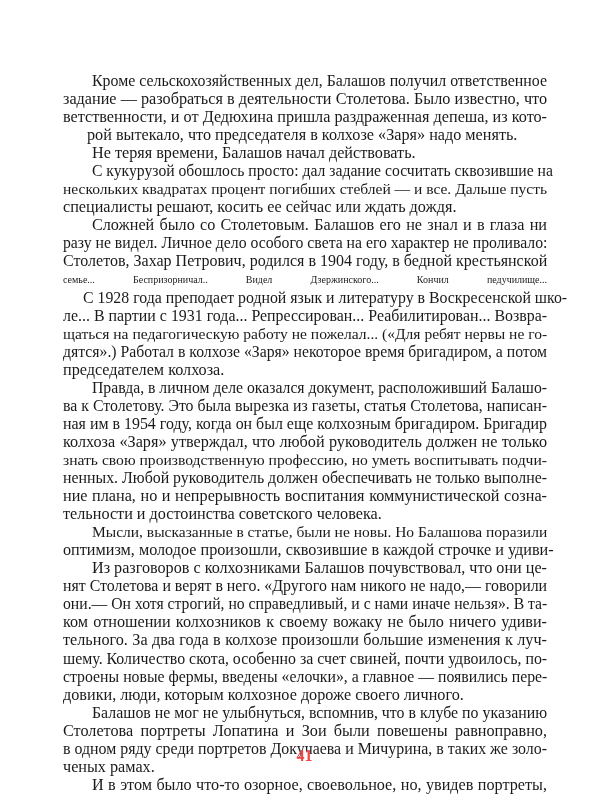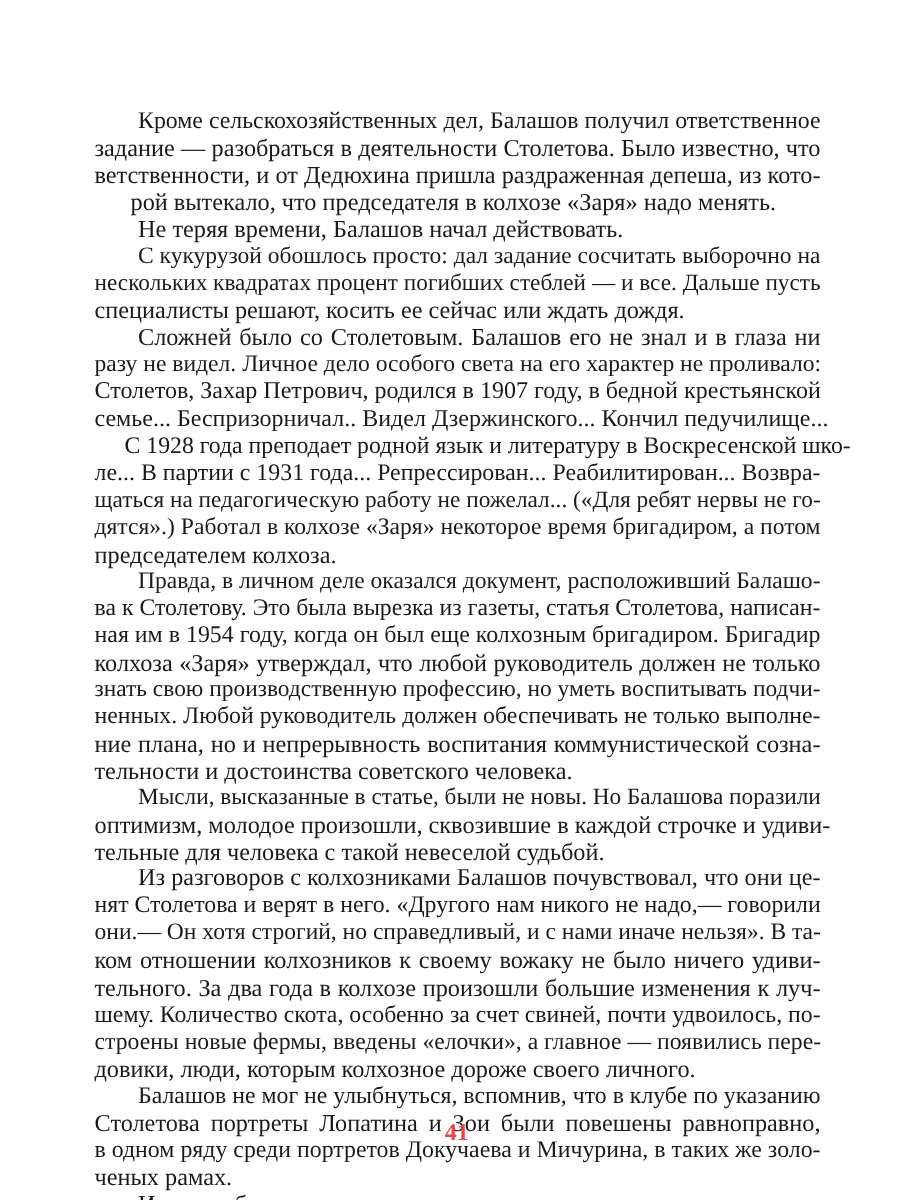--- a/index.html
+++ b/index.html
@@ -60,43 +60,42 @@
 </head>
 <body>
 
 <div class="page">
   <div class="text-block" id="text-block">
       <span class="line indent" style="display: block; width: 484px; font-size: 15.8858px; box-sizing: border-box;">Кроме сельскохозяйственных дел, Балашов получил ответственное</span>
       <span class="line" style="display: block; width: 484px; box-sizing: border-box;">задание — разобраться в деятельности Столетова. Было известно, что</span>
       <span class="line" style="display: block; width: 484px; box-sizing: border-box;">ветственности, и от Дедюхина пришла раздраженная депеша, из кото-</span>
       <span class="line last" style="display: block; width: auto; margin-left: 24px;">рой вытекало, что председателя в колхозе «Заря» надо менять.</span>
       <span class="line indent last" style="display: block; width: auto;">Не теряя времени, Балашов начал действовать.</span>
-      <span class="line indent" style="display: block; width: 484px; font-size: 15.683px; box-sizing: border-box;">С кукурузой обошлось просто: дал задание сосчитать выборочно на</span>
+      <span class="line indent" style="display: block; width: 484px; font-size: 15.683px; box-sizing: border-box;">С кукурузой обошлось просто: дал задание сосчитать сквозившие на</span>
       <span class="line" style="display: block; width: 484px; font-size: 15.5263px; box-sizing: border-box;">нескольких квадратах процент погибших стеблей — и все. Дальше пусть</span>
       <span class="line last" style="display: block; width: auto;">специалисты решают, косить ее сейчас или ждать дождя.</span>
       <span class="line indent" style="display: block; width: 484px; box-sizing: border-box;">Сложней было со Столетовым. Балашов его не знал и в глаза ни</span>
       <span class="line" style="display: block; width: 484px; font-size: 15.7446px; box-sizing: border-box;">разу не видел. Личное дело особого света на его характер не проливало:</span>
-      <span class="line" style="display: block; width: 484px; font-size: 16.0344px; box-sizing: border-box;">Столетов, Захар Петрович, родился в 1907 году, в бедной крестьянской</span>
-      <span class="line" style="display: block; width: 484px; font-size: 16px; box-sizing: border-box;">семье... Беспризорничал.. Видел Дзержинского... Кончил педучилище...</span>
+      <span class="line" style="display: block; width: 484px; font-size: 16.0344px; box-sizing: border-box;">Столетов, Захар Петрович, родился в 1904 году, в бедной крестьянской</span>
+      <span class="line" style="display: block; width: 484px; font-size: 10px; box-sizing: border-box;">семье... Беспризорничал.. Видел Дзержинского... Кончил педучилище...</span>
       <span class="line" style="display: block; width: 484px; font-size: 15.84px; box-sizing: border-box; margin-left: 20px;">С 1928 года преподает родной язык и литературу в Воскресенской шко-</span>
       <span class="line" style="display: block; width: 484px; font-size: 15.9043px; box-sizing: border-box;">ле... В партии с 1931 года... Репрессирован... Реабилитирован... Возвра-</span>
       <span class="line" style="display: block; width: 484px; font-size: 15.5571px; box-sizing: border-box;">щаться на педагогическую работу не пожелал... («Для ребят нервы не го-</span>
       <span class="line" style="display: block; width: 484px; font-size: 15.7446px; box-sizing: border-box;">дятся».) Работал в колхозе «Заря» некоторое время бригадиром, а потом</span>
       <span class="line last" style="display: block; width: auto;">председателем колхоза.</span>
       <span class="line indent" style="display: block; width: 484px; font-size: 15.7164px; box-sizing: border-box;">Правда, в личном деле оказался документ, расположивший Балашо-</span>
       <span class="line" style="display: block; width: 484px; font-size: 15.84px; box-sizing: border-box;">ва к Столетову. Это была вырезка из газеты, статья Столетова, написан-</span>
       <span class="line" style="display: block; width: 484px; font-size: 15.9366px; box-sizing: border-box;">ная им в 1954 году, когда он был еще колхозным бригадиром. Бригадир</span>
       <span class="line" style="display: block; width: 484px; box-sizing: border-box;">колхоза «Заря» утверждал, что любой руководитель должен не только</span>
       <span class="line" style="display: block; width: 484px; font-size: 15.6191px; box-sizing: border-box;">знать свою производственную профессию, но уметь воспитывать подчи-</span>
       <span class="line" style="display: block; width: 484px; font-size: 15.8721px; box-sizing: border-box;">ненных. Любой руководитель должен обеспечивать не только выполне-</span>
       <span class="line" style="display: block; width: 484px; box-sizing: border-box;">ние плана, но и непрерывность воспитания коммунистической созна-</span>
       <span class="line last" style="display: block; width: auto;">тельности и достоинства советского человека.</span>
       <span class="line indent" style="display: block; width: 484px; font-size: 15.5179px; box-sizing: border-box;">Мысли, высказанные в статье, были не новы. Но Балашова поразили</span>
       <span class="line" style="display: block; width: 484px; box-sizing: border-box;">оптимизм, молодое произошли, сквозившие в каждой строчке и удиви-</span>
-      <span class="line last" style="display: block; width: auto;">тельные для человека с такой невеселой судьбой.</span>
       <span class="line indent" style="display: block; width: 484px; font-size: 16.1645px; box-sizing: border-box;">Из разговоров с колхозниками Балашов почувствовал, что они це-</span>
       <span class="line" style="display: block; width: 484px; font-size: 15.8721px; box-sizing: border-box;">нят Столетова и верят в него. «Другого нам никого не надо,— говорили</span>
       <span class="line" style="display: block; width: 484px; font-size: 15.713px; box-sizing: border-box;">они.— Он хотя строгий, но справедливый, и с нами иначе нельзя». В та-</span>
       <span class="line" style="display: block; width: 484px; box-sizing: border-box;">ком отношении колхозников к своему вожаку не было ничего удиви-</span>
       <span class="line" style="display: block; width: 484px; box-sizing: border-box;">тельного. За два года в колхозе произошли большие изменения к луч-</span>
       <span class="line" style="display: block; width: 484px; font-size: 15.8721px; box-sizing: border-box;">шему. Количество скота, особенно за счет свиней, почти удвоилось, по-</span>
       <span class="line" style="display: block; width: 484px; font-size: 15.8081px; box-sizing: border-box;">строены новые фермы, введены «елочки», а главное — появились пере-</span>
       <span class="line last" style="display: block; width: auto;">довики, люди, которым колхозное дороже своего личного.</span>
       <span class="line indent" style="display: block; width: 484px; font-size: 15.8516px; box-sizing: border-box;">Балашов не мог не улыбнуться, вспомнив, что в клубе по указанию</span>
       <span class="line" style="display: block; width: 484px; box-sizing: border-box;">Столетова портреты Лопатина и Зои были повешены равноправно,</span>

